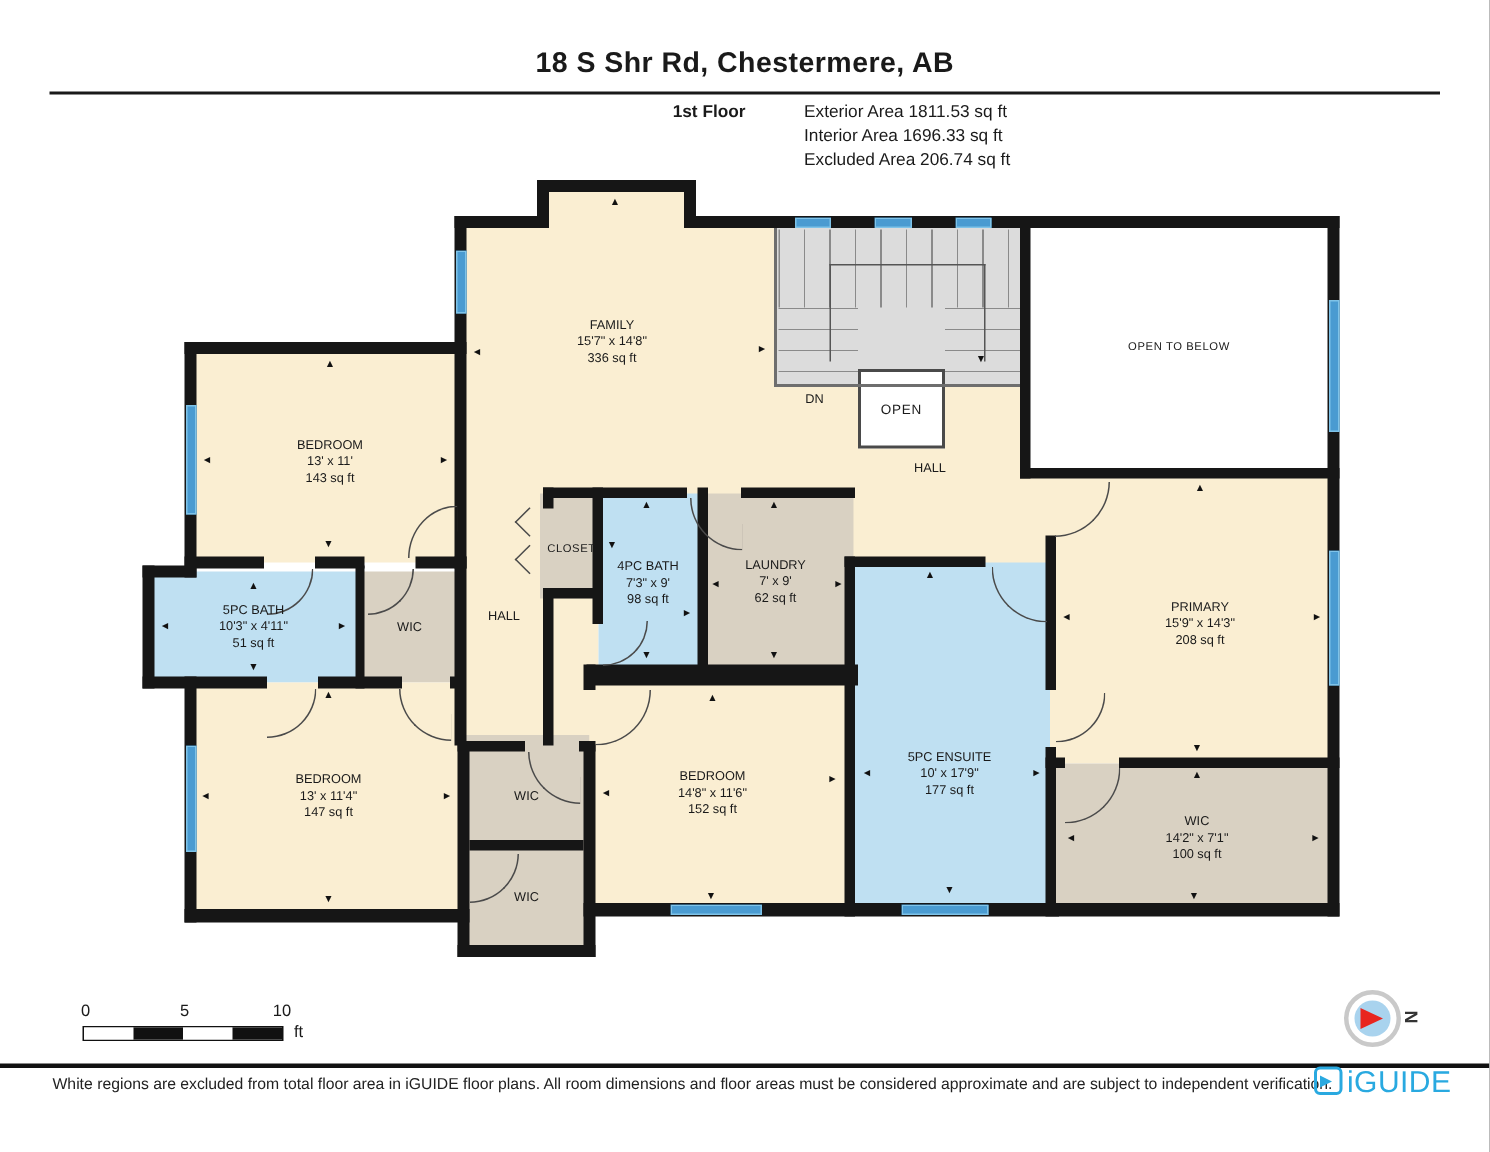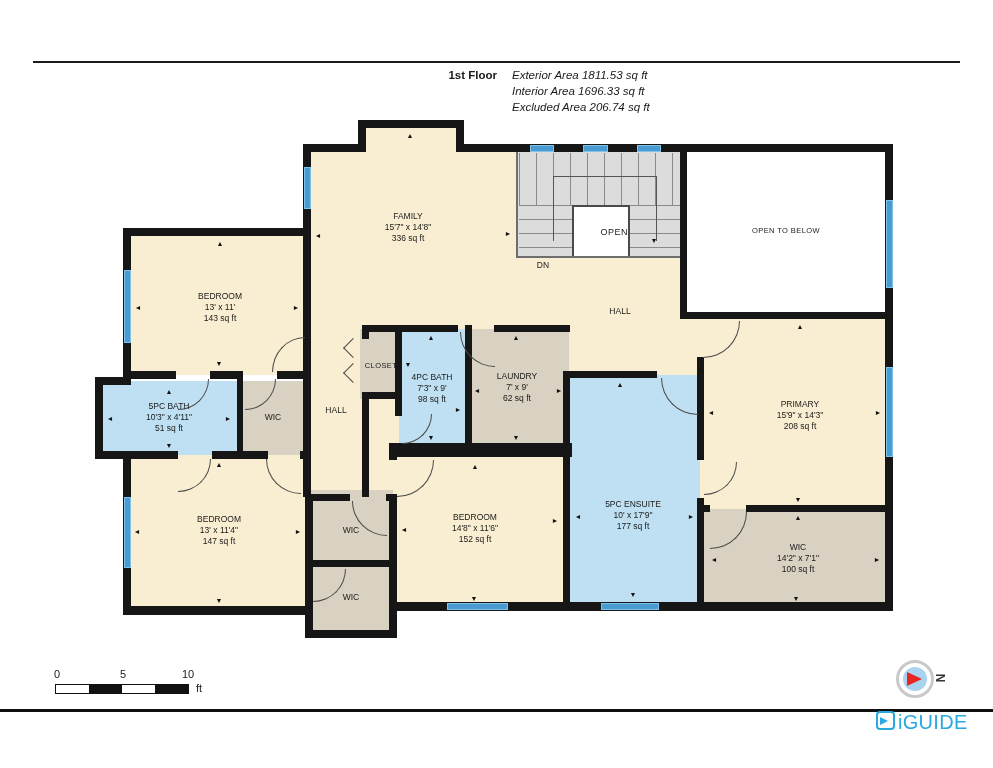--- a/index.html
+++ b/index.html
@@ -4,21 +4,21 @@
 <style>
   html,body{margin:0;padding:0;background:#888;}
   .sheet{position:relative;width:993px;height:768px;background:#fff;overflow:hidden;
          font-family:"Liberation Sans","DejaVu Sans",sans-serif;color:#1a1a1a;}
   
   .title{position:absolute;left:0;top:32px;width:100%;text-align:center;
          font-size:19px;font-weight:bold;letter-spacing:.3px;}
   .hline{position:absolute;left:33px;top:61px;width:927px;height:2px;background:#1a1a1a;}
   .floorlbl{position:absolute;left:392px;top:69px;width:105px;text-align:right;
             font-size:11.5px;font-weight:bold;}
-  .stat{position:absolute;left:512px;font-size:11.5px;font-style:italic;}
+  .stat{position:absolute;left:536px;font-size:11.5px;}
   
   .f{position:absolute;}
   .cream{background:#faeed2;}.blue{background:#bfe0f2;}.tan{background:#d9d1c2;}
   .grey{background:#dcdcdc;}.white{background:#ffffff;}
   .w{position:absolute;background:#161616;display:block;}
   .tw{position:absolute;background:#6e6e6e;display:block;}
   .win{position:absolute;background:#4a9bd1;box-shadow:inset 0 0 0 1px #7fc3e8;}
   .lb{position:absolute;transform:translate(-50%,-50%);text-align:center;font-size:8.5px;
       line-height:1.32;white-space:nowrap;color:#1a1a1a;}
   .lb span{display:block;}
@@ -27,21 +27,21 @@
   .arc{position:absolute;border:0 solid #4a4a4a;}
   .arc.tl{border-top-width:1.3px;border-left-width:1.3px;border-top-left-radius:100%;}
   .arc.bl{border-bottom-width:1.3px;border-left-width:1.3px;border-bottom-left-radius:100%;}
   .arc.br{border-bottom-width:1.3px;border-right-width:1.3px;border-bottom-right-radius:100%;}
   .chev{position:absolute;width:13px;height:13px;border-left:1.3px solid #4a4a4a;
         border-top:1.3px solid #4a4a4a;transform:rotate(-45deg);}
   .treadV{position:absolute;background:repeating-linear-gradient(90deg,#8a8a8a 0 1px,transparent 1px 17px);}
   .treadH{position:absolute;background:repeating-linear-gradient(180deg,#8a8a8a 0 1px,transparent 1px 14px);}
   .walkline{position:absolute;border-top:1px solid #555;border-left:1px solid #555;border-right:1px solid #555;}
   .openbox{position:absolute;background:#fff;border:2px solid #4a4a4a;display:flex;
-           align-items:center;justify-content:flex-end;font-size:9px;letter-spacing:.5px;}
+           align-items:center;justify-content:center;font-size:9px;letter-spacing:.5px;margin-top:41px;}
   
   .scale-num{position:absolute;font-size:11px;transform:translateX(-50%);}
   .scale-bar{position:absolute;left:55px;top:684px;width:132px;height:8px;border:1px solid #111;
              display:flex;}
   .scale-bar i{flex:1;display:block;}
   .sb-b{background:#111;}.sb-w{background:#fff;}
   .scale-ft{position:absolute;left:196px;top:682px;font-size:11px;}
   .prepared{position:absolute;left:0;top:676px;width:100%;text-align:center;font-size:11px;}
   .compass{position:absolute;left:896px;top:660px;width:38px;height:38px;border-radius:50%;
            background:#fff;border:3px solid #c9c9c9;box-sizing:border-box;}
@@ -59,20 +59,21 @@
   .brand-icon i{position:absolute;left:2px;top:4px;width:0;height:0;display:block;
                 border-top:4px solid transparent;border-bottom:4px solid transparent;
                 border-left:8px solid #29a9e0;}
   .brand-text{font-size:20px;color:#29a9e0;letter-spacing:.3px;}
 </style>
 </head>
 <body>
 
 <div class="sheet">
 
+  <div class="title">18 S Shr Rd, Chestermere, AB</div>
   <div class="hline"></div>
   <div class="floorlbl">1st Floor</div>
   <div class="stat" style="top:69px">Exterior Area 1811.53 sq ft</div>
   <div class="stat" style="top:85px">Interior Area 1696.33 sq ft</div>
   <div class="stat" style="top:101px">Excluded Area 206.74 sq ft</div>
 
   <div>
 
     <div class="f cream" style="left:362px;top:124px;width:98px;height:30px"></div>
     <div class="f cream" style="left:307px;top:148px;width:211px;height:231px"></div>
@@ -315,20 +316,21 @@
   <span class="scale-ft">ft</span>
 
 
   <div class="compass">
     <i class="compass-inner"></i>
     <i class="compass-needle"></i>
   </div>
   <span class="compass-n">N</span>
 
   <div class="fline"></div>
+  <div class="disclaimer">White regions are excluded from total floor area in iGUIDE floor plans. All room dimensions and floor areas must be considered approximate and are subject to independent verification.</div>
   <div class="brand">
     <span class="brand-icon">
         <i></i>
       </span>
     <span class="brand-text">iGUIDE</span>
   </div>
 
 </div>
 
 </body></html>

